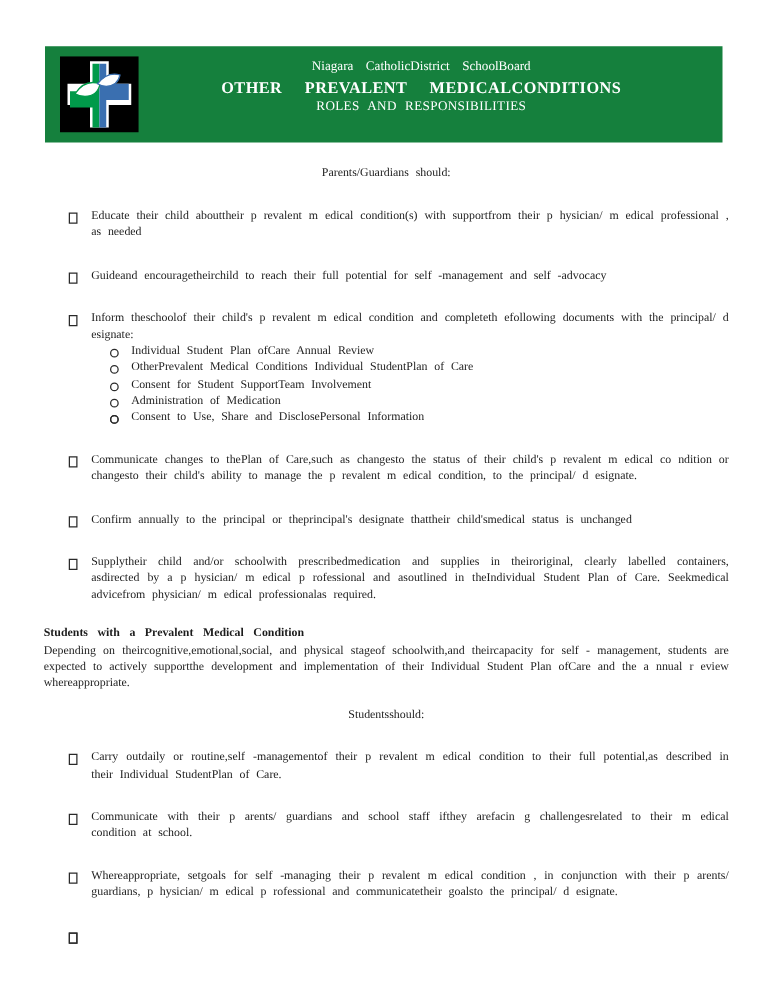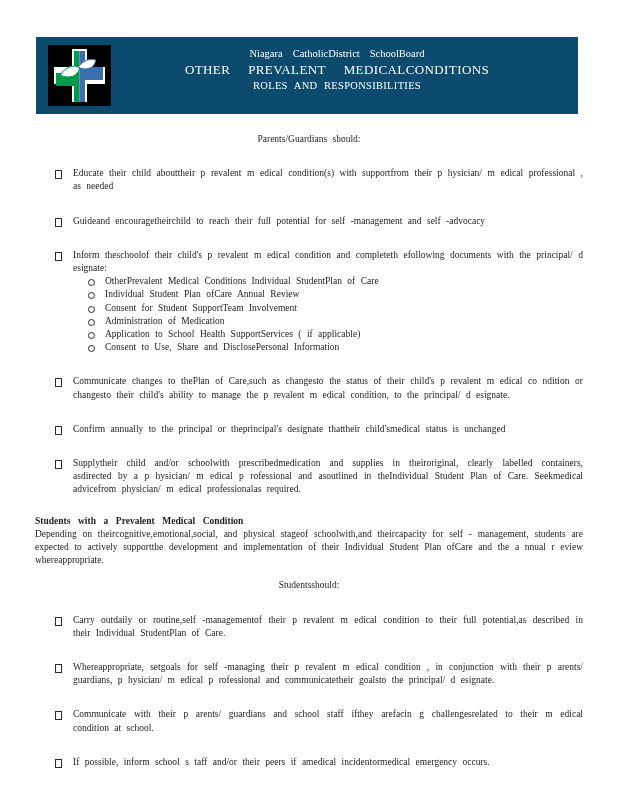--- a/index.html
+++ b/index.html
@@ -1,23 +1,23 @@
 <!DOCTYPE html>
 <html><head>
 <meta charset="utf-8">
 <style>
   html,body{margin:0;padding:0;background:#ffffff;}
   .page{position:relative;width:618px;height:800px;background:#ffffff;overflow:hidden;
         font-family:"Liberation Serif",serif;color:#1c1c1c;}
   
-  .banner{position:absolute;left:36px;top:37px;width:542px;height:77px;background:#0c4a6e;}
+  .banner{position:absolute;left:36px;top:37px;width:542px;height:77px;background:#15803d;}
   .logo{position:absolute;left:12px;top:8px;width:63px;height:61px;}
   .banner-text{position:absolute;left:70px;right:10px;top:9px;text-align:center;color:#ffffff;}
   .org-line{font-size:10.5px;line-height:15px;word-spacing:0.7em;}
-  .title-line{font-size:13px;font-weight:400;line-height:17px;word-spacing:1.1em;letter-spacing:0.4px;}
+  .title-line{font-size:13px;font-weight:700;line-height:17px;word-spacing:1.1em;letter-spacing:0.4px;}
   .subtitle-line{font-size:10.5px;line-height:15px;word-spacing:0.35em;letter-spacing:0.3px;}
   
   .content{position:absolute;left:35px;top:121px;width:548px;font-size:9.5px;line-height:13.2px;
            word-spacing:0.32em;}
   h2{font-size:9.5px;line-height:13.2px;margin:0;font-weight:700;word-spacing:0.55em;}
   p{margin:0;text-align:justify;}
   .lead{margin-top:12px;text-align:center;}
   .altfont{font-family:"DejaVu Serif",serif;font-size:10.6px;letter-spacing:0.2px;word-spacing:0.1em;}
   ul{list-style:none;margin:0;padding:0;}
   ul.sq{margin-left:20px;}
@@ -59,41 +59,41 @@
 
   <main class="content">
 
     <section>
       <p class="lead">Parents/Guardians should:</p>
       <ul class="sq">
         <li><span class="sq-marker"></span><span>Educate their child abouttheir p revalent m edical condition(s) with supportfrom their p hysician/ m edical professional , as needed</span></li>
         <li><span class="sq-marker"></span><span>Guideand encouragetheirchild to reach their full potential for self -management and self -advocacy</span></li>
         <li><span class="sq-marker"></span><span>Inform theschoolof their child's p revalent m edical condition and completeth efollowing documents with the principal/ d esignate:</span>
           <ul class="circ">
+            <li><span class="circ-marker"></span><span>Individual Student Plan ofCare Annual Review</span></li>
             <li><span class="circ-marker"></span><span>OtherPrevalent Medical Conditions Individual StudentPlan of Care</span></li>
-            <li><span class="circ-marker"></span><span>Individual Student Plan ofCare Annual Review</span></li>
             <li><span class="circ-marker"></span><span>Consent for Student SupportTeam Involvement</span></li>
             <li><span class="circ-marker"></span><span>Administration of Medication</span></li>
-            <li><span class="circ-marker"></span><span>Application to School Health SupportServices ( if applicable)</span></li>
+            <li><span class="circ-marker"></span></li>
             <li><span class="circ-marker"></span><span>Consent to Use, Share and DisclosePersonal Information</span></li>
           </ul>
         </li>
         <li><span class="sq-marker"></span><span>Communicate changes to thePlan of Care,such as changesto the status of their child's p revalent m edical co ndition or changesto their child's ability to manage the p revalent m edical condition, to the principal/ d esignate.</span></li>
         <li><span class="sq-marker"></span><span>Confirm annually to the principal or theprincipal's designate thattheir child'smedical status is unchanged</span></li>
         <li><span class="sq-marker"></span><span>Supplytheir child and/or schoolwith prescribedmedication and supplies in theiroriginal, clearly labelled containers, asdirected by a p hysician/ m edical p rofessional and asoutlined in theIndividual Student Plan of Care. Seekmedical advicefrom physician/ m edical professionalas required.</span></li>
       </ul>
     </section>
 
     <section class="sect-students">
       <h2>Students with a Prevalent Medical Condition</h2>
       <p>Depending on theircognitive,emotional,social, and physical stageof schoolwith,and theircapacity for self - management, students are expected to actively supportthe development and implementation of their Individual Student Plan ofCare and the a nnual r eview whereappropriate.</p>
       <p class="lead">Studentsshould:</p>
       <ul class="sq">
         <li><span class="sq-marker"></span><span>Carry outdaily or routine,self -managementof their p revalent m edical condition to their full potential,as described in their Individual StudentPlan of Care.</span></li>
+        <li><span class="sq-marker"></span><span>Communicate with their p arents/ guardians and school staff ifthey arefacin g challengesrelated to their m edical condition at school.</span></li>
         <li><span class="sq-marker"></span><span>Whereappropriate, setgoals for self -managing their p revalent m edical condition , in conjunction with their p arents/ guardians, p hysician/ m edical p rofessional and communicatetheir goalsto the principal/ d esignate.</span></li>
-        <li><span class="sq-marker"></span><span>Communicate with their p arents/ guardians and school staff ifthey arefacin g challengesrelated to their m edical condition at school.</span></li>
         <li><span class="sq-marker"></span></li>
-        <li><span class="sq-marker"></span><span>If possible, inform school s taff and/or their peers if amedical incidentormedical emergency occurs.</span></li>
+        <li><span class="sq-marker"></span></li>
       </ul>
     </section>
 
   </main>
 </div>
 
 </body></html>

